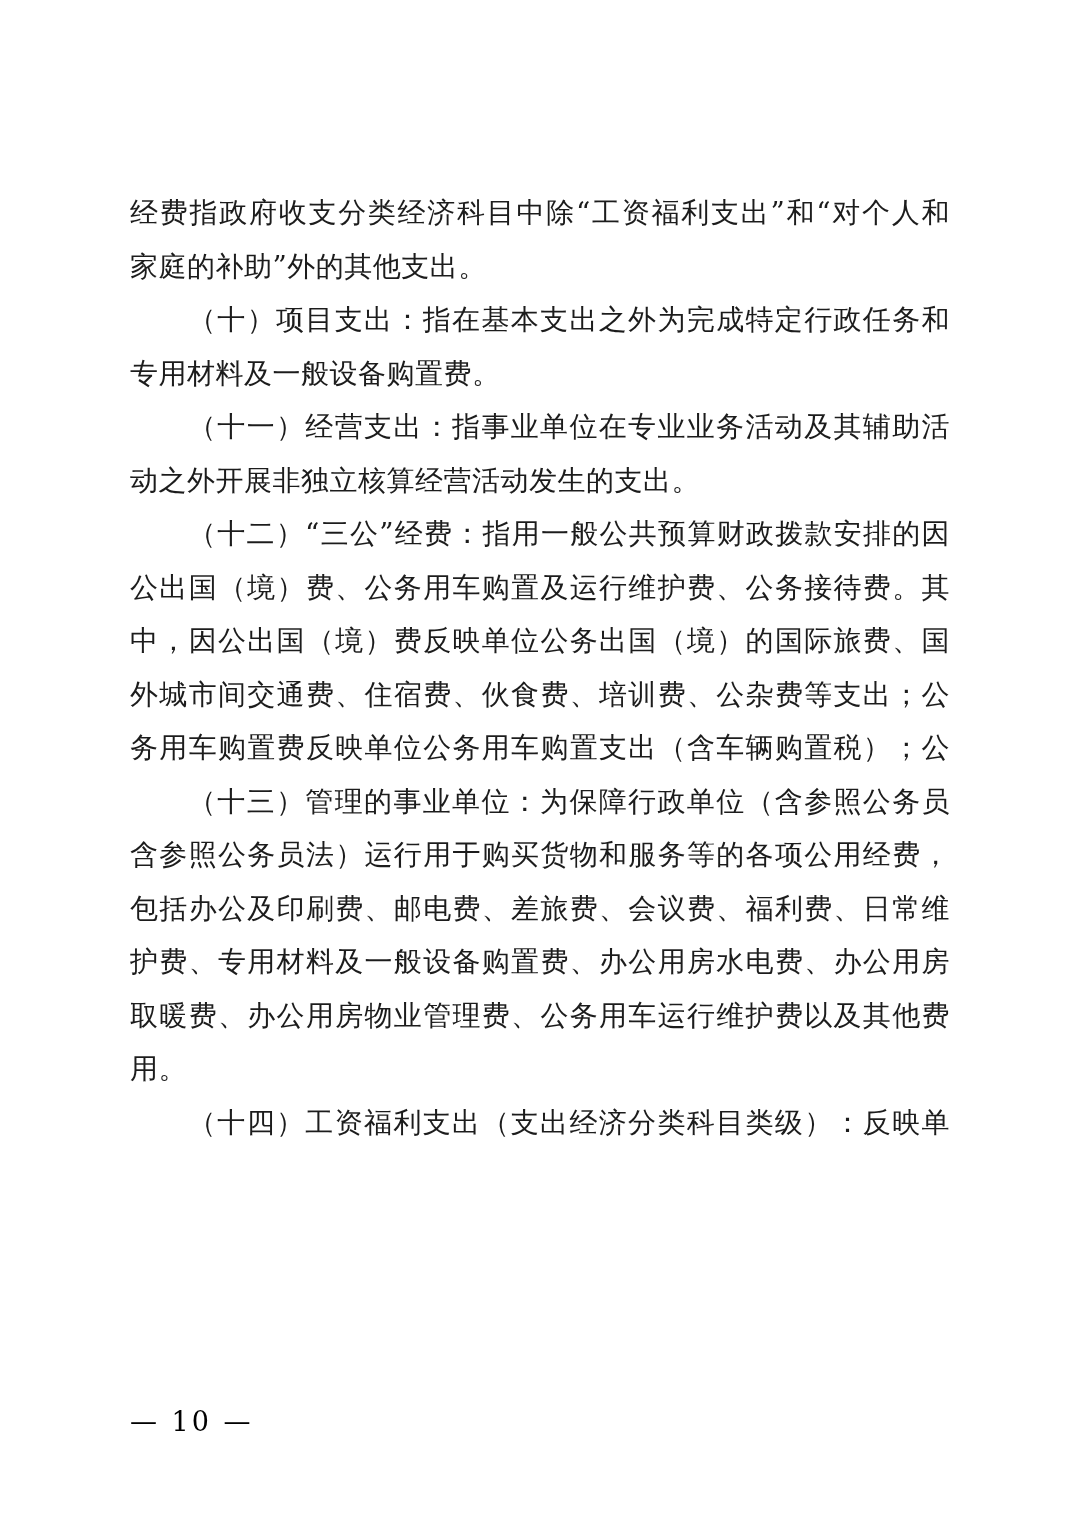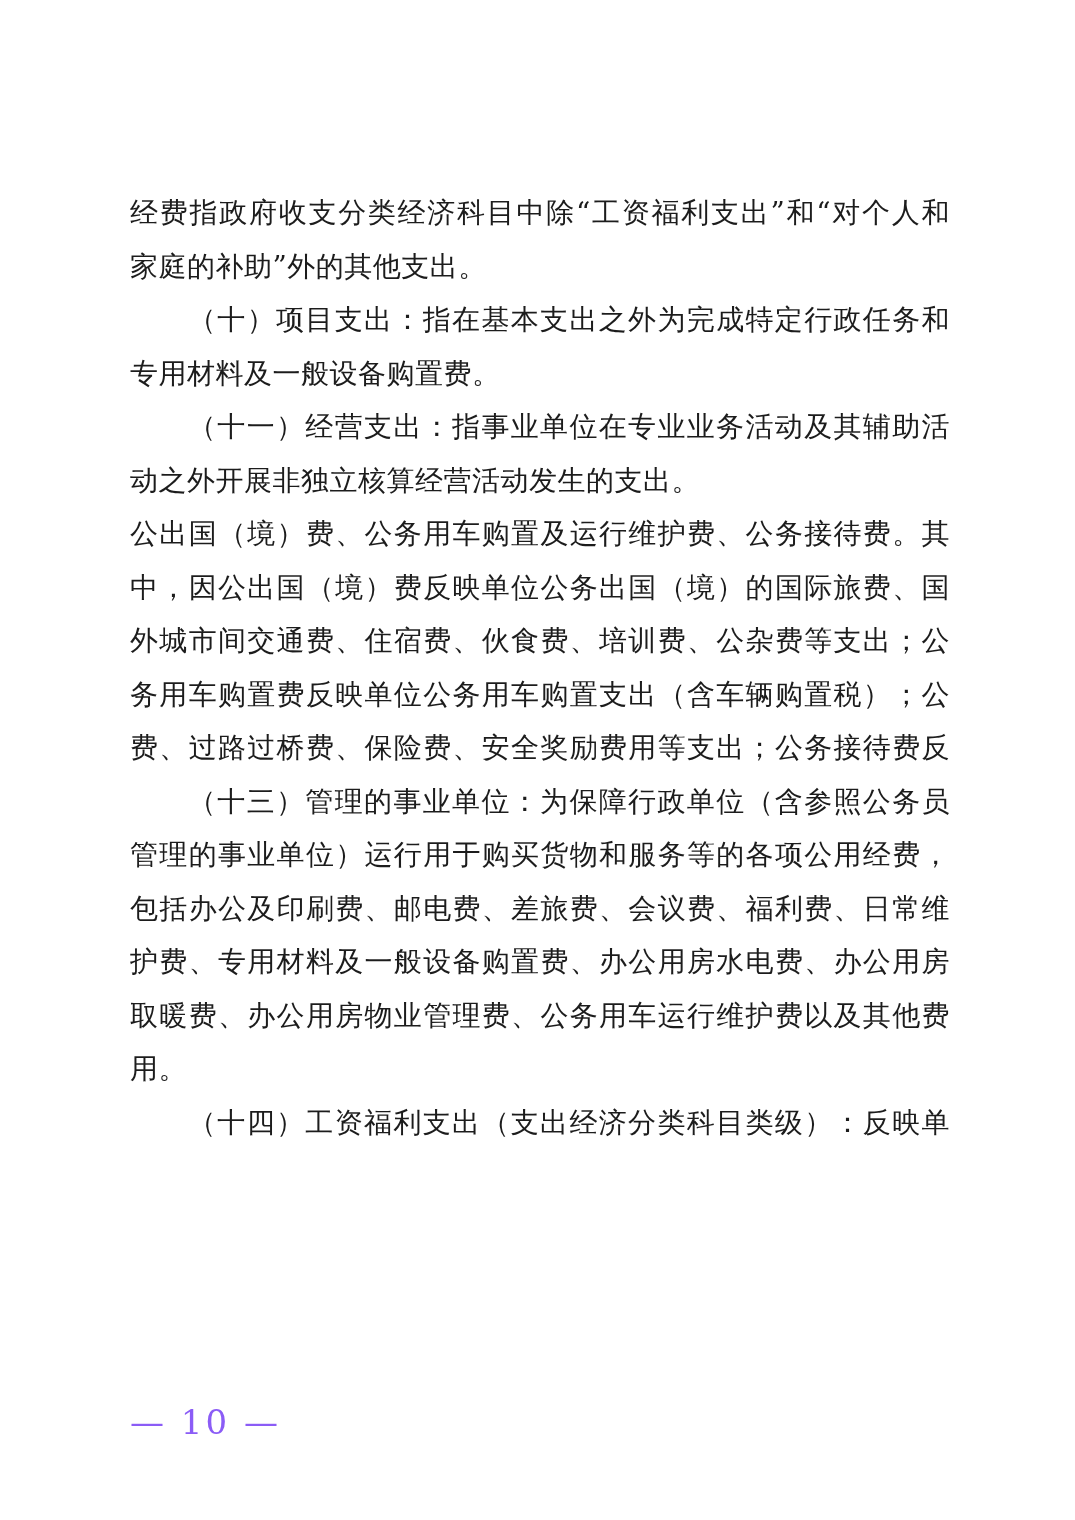--- a/index.html
+++ b/index.html
@@ -45,43 +45,43 @@
   }
   .seg.bold {
     font-weight: 400;
   }
   .page-number {
     position: absolute;
     left: 130px;
     top: 1402px;
     height: 40px;
     line-height: 40px;
-    font-size: 34px;
+    font-size: 27px;
     letter-spacing: 3px;
-    color: #8b5cf6;
+    color: #000000;
   }
 </style>
 </head>
 <body>
 
 <div class="page">
   <div class="text-block">
       <div class="line fill"><span class="seg">经费指政府收支分类经济科目中除“工资福利支出”和“对个人和</span></div>
       <div class="line"><span class="seg">家庭的补助”外的其他支出。</span></div>
       <div class="line indent fill"><span class="seg bold">（十）项目支出：</span><span class="seg">指在基本支出之外为完成特定行政任务和</span></div>
       <div class="line"><span class="seg">专用材料及一般设备购置费。</span></div>
       <div class="line indent fill"><span class="seg bold">（十一）经营支出：</span><span class="seg">指事业单位在专业业务活动及其辅助活</span></div>
       <div class="line"><span class="seg">动之外开展非独立核算经营活动发生的支出。</span></div>
+      <div class="line indent fill"><span class="seg bold">（十二）“三公”经费：</span><span class="seg">指用一般公共预算财政拨款安排的因</span></div>
       <div class="line fill"><span class="seg">公出国（境）费、公务用车购置及运行维护费、公务接待费。其</span></div>
       <div class="line fill"><span class="seg">中，因公出国（境）费反映单位公务出国（境）的国际旅费、国</span></div>
       <div class="line fill"><span class="seg">外城市间交通费、住宿费、伙食费、培训费、公杂费等支出；公</span></div>
       <div class="line fill"><span class="seg">务用车购置费反映单位公务用车购置支出（含车辆购置税）；公</span></div>
-      <div class="line fill"><span class="seg">费、过路过桥费、保险费、安全奖励费用等支出；公务接待费反</span></div>
       <div class="line indent fill"><span class="seg bold">（十三）管理的事业单位：</span><span class="seg">为保障行政单位（含参照公务员法</span></div>
-      <div class="line fill"><span class="seg">管理的事业单位）运行用于购买货物和服务等的各项公用经费，</span></div>
+      <div class="line fill"><span class="seg">含参照公务员法）运行用于购买货物和服务等的各项公用经费，</span></div>
       <div class="line fill"><span class="seg">包括办公及印刷费、邮电费、差旅费、会议费、福利费、日常维</span></div>
       <div class="line fill"><span class="seg">护费、专用材料及一般设备购置费、办公用房水电费、办公用房</span></div>
       <div class="line fill"><span class="seg">取暖费、办公用房物业管理费、公务用车运行维护费以及其他费</span></div>
       <div class="line"><span class="seg">用。</span></div>
       <div class="line indent fill"><span class="seg bold">（十四）工资福利支出（支出经济分类科目类级）：</span><span class="seg">反映单</span></div>
     </div>
   <div class="page-number">— 10 —</div>
 </div>
 
 </body></html>

